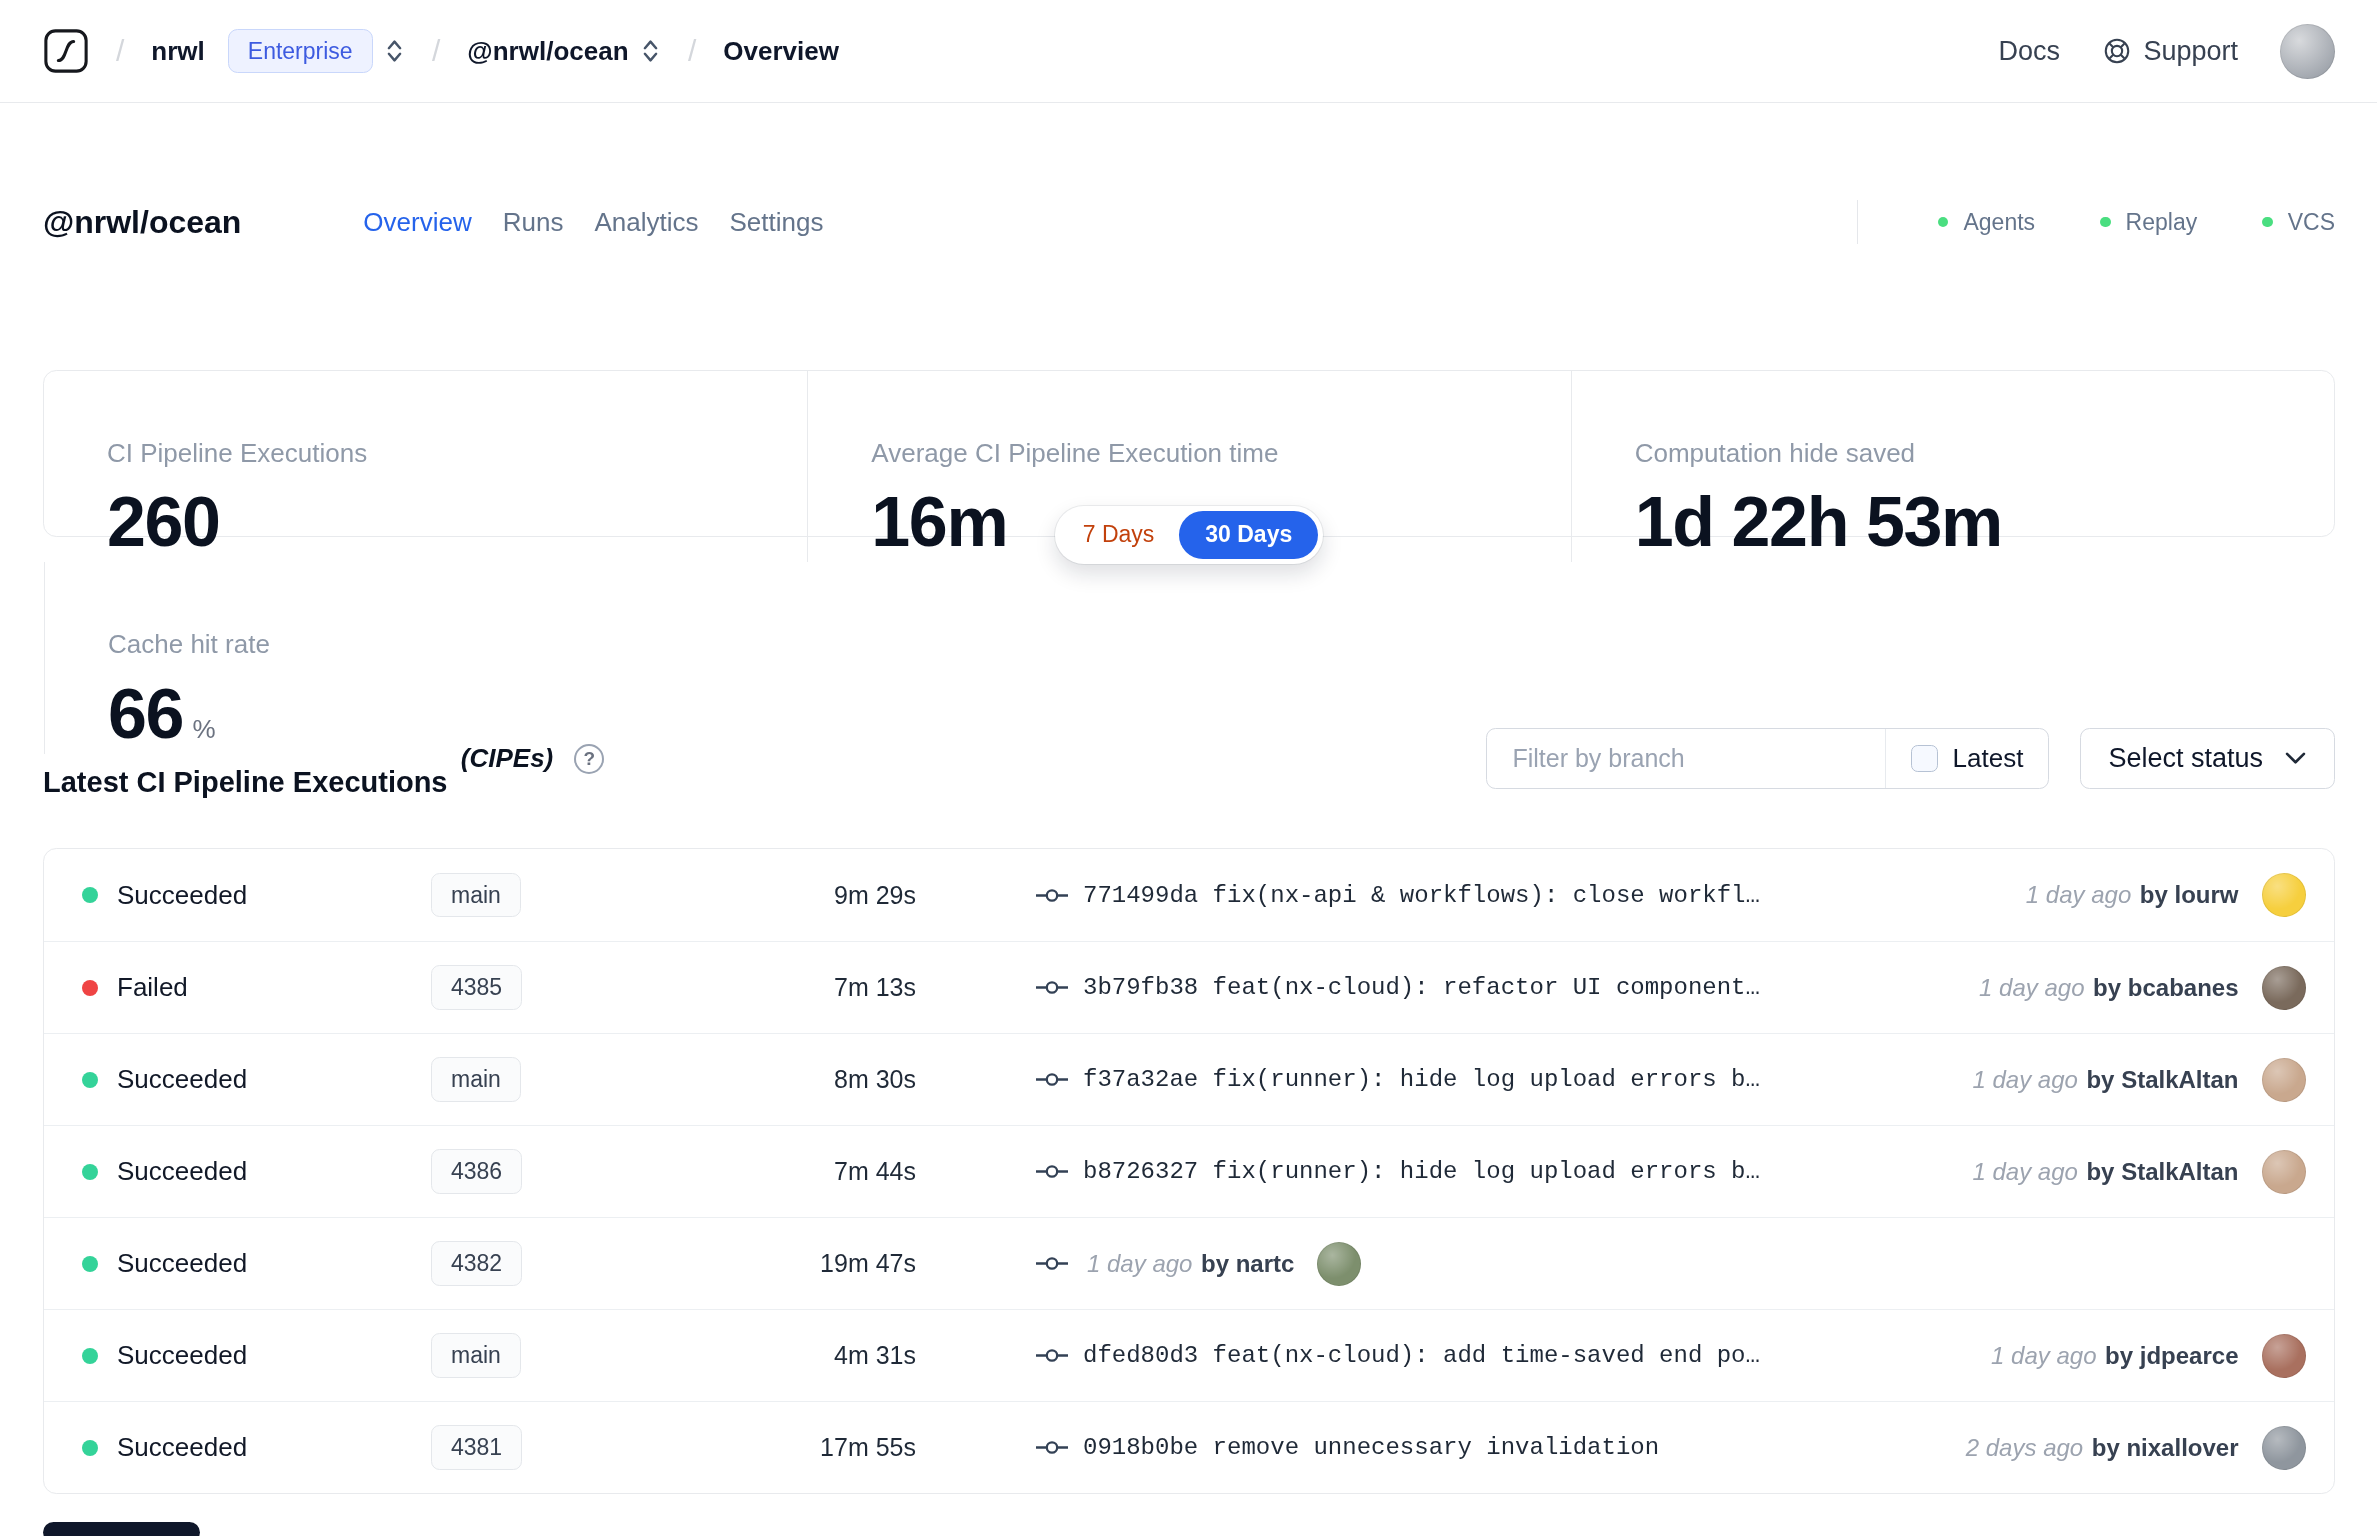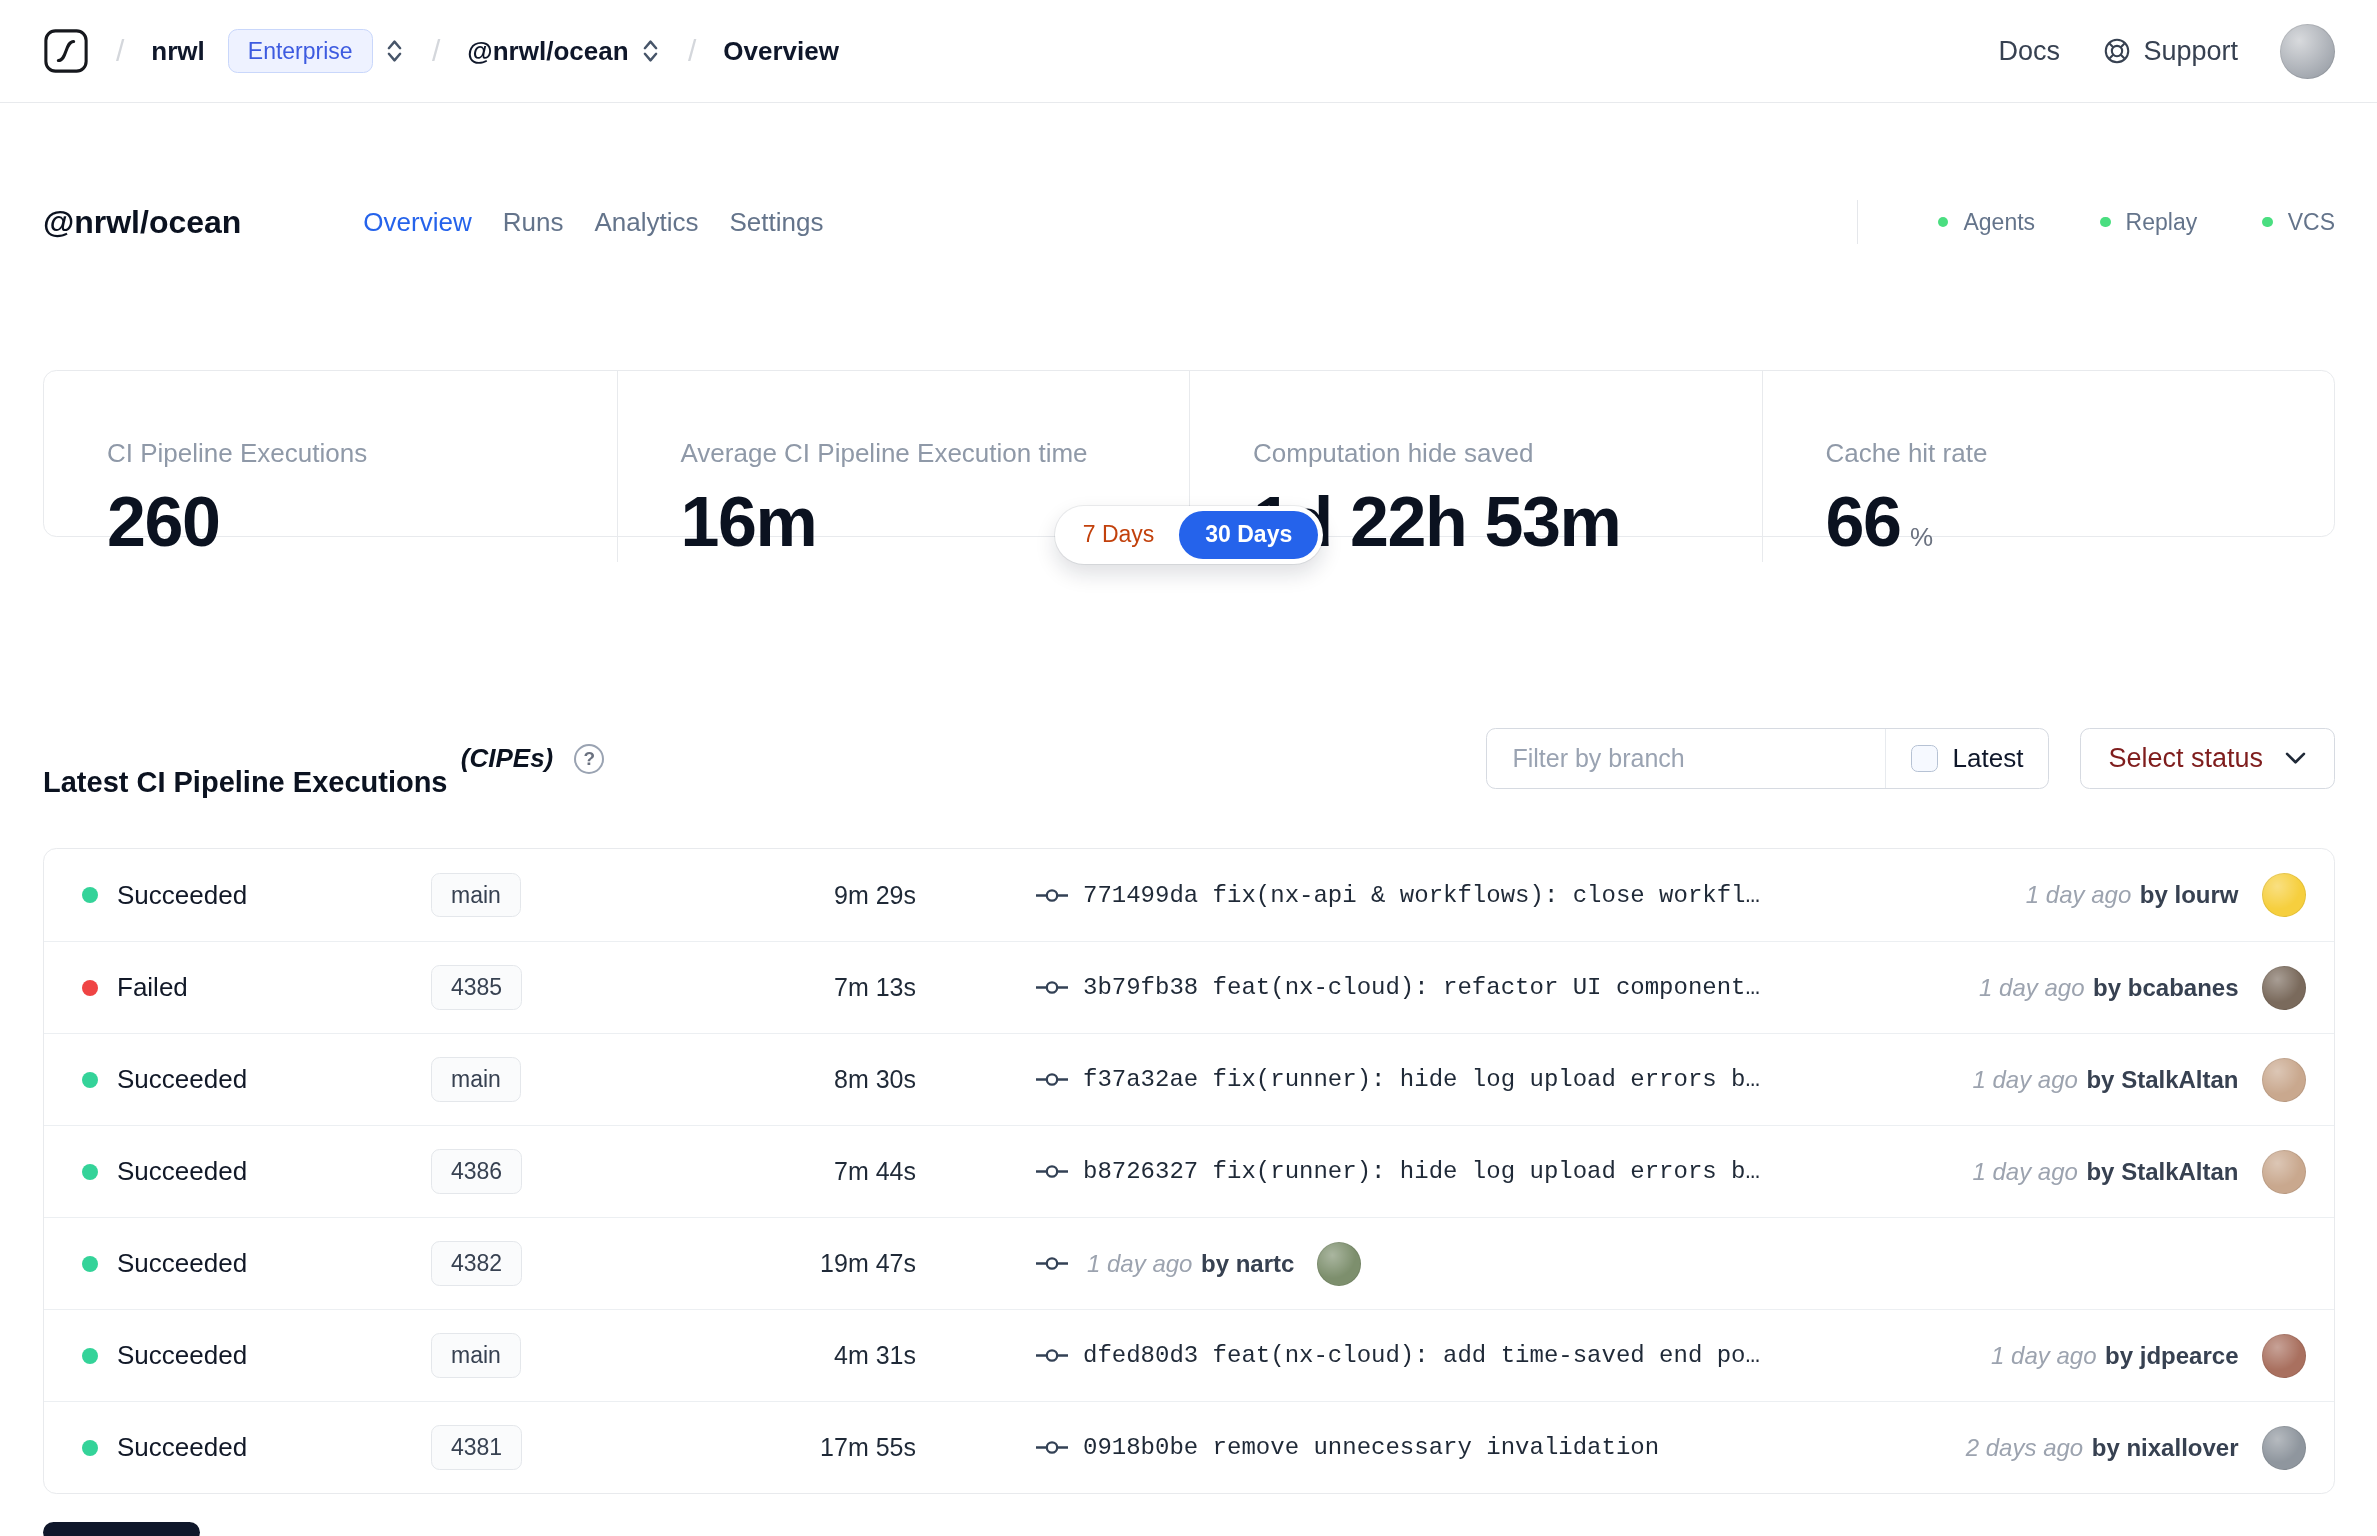--- a/index.html
+++ b/index.html
@@ -27,21 +27,21 @@
   .ws-title { font-size: 32px; font-weight: 700; color: #0b1220; }
   .tabs { display: flex; gap: 31px; margin-left: 122px; }
   .tab { font-size: 26px; color: #64748b; cursor: pointer; }
   .tab.active { color: #2563eb; font-weight: 500; }
   .ws-right { margin-left: auto; display: flex; align-items: center; gap: 65px; }
   .ws-divider { width: 1px; height: 44px; background: #e5e7eb; margin-right: 15px; }
   .status-link { display: flex; align-items: center; gap: 15px; font-size: 23px; color: #64748b; cursor: pointer; }
   .dot-sm { width: 10.5px; height: 10.5px; border-radius: 50%; background: #4ade80; }
 
   
-  .stats { position: relative; margin: 126px 43px 0; height: 167px; border: 1px solid #e8eaed; border-radius: 13.3px; display: grid; grid-template-columns: repeat(4, 1fr); background: #fff; }
+  .stats { position: relative; margin: 126px 43px 0; height: 167px; border: 1px solid #e8eaed; border-radius: 13.3px; display: grid; grid-template-columns: repeat(3, 1fr); background: #fff; }
   .card { padding: 67px 0 0 63px; }
   .card + .card { border-left: 1px solid #e8eaed; }
   .card-label { font-size: 26px; color: #8f99a8; }
   .card-value { margin-top: 13.3px; font-size: 70px; font-weight: 800; letter-spacing: -1.4px; color: #0b1220; display: flex; align-items: baseline; }
   .card-suffix { font-size: 26px; font-weight: 500; letter-spacing: 0; color: #6b7280; margin-left: 9.5px; }
   .range-toggle { position: absolute; left: 50%; bottom: -27.6px; transform: translateX(-50%); display: flex; align-items: center; gap: 1.9px; background: #fff; border-radius: 950px; padding: 4.8px; box-shadow: 0 0 0 1px rgba(15,23,42,.07), 0 9.5px 21px rgba(15,23,42,.14); }
   .range-btn { font-size: 23px; color: #c2410c; padding: 10.5px 23px; border-radius: 950px; background: none; border: none; font-family: inherit; cursor: pointer; }
   .range-btn.active { background: #2563eb; color: #fff; font-weight: 700; padding: 10.5px 26px; }
 
   
@@ -49,21 +49,21 @@
   .cipes-title { font-size: 29px; font-weight: 700; color: #0b1220; margin-top: 48px; }
   .cipes-sub { font-size: 26px; font-style: italic; font-weight: 600; margin-left: 13.3px; color: #0b1220; }
   .help { width: 30px; height: 30px; border-radius: 50%; border: 2.4px solid #9aa3b2; color: #6b7280; font-size: 19px; font-weight: 700; display: flex; align-items: center; justify-content: center; margin-left: 21px; cursor: pointer; }
   .controls { margin-left: auto; display: flex; align-items: stretch; gap: 31px; height: 61px; }
   .filter-group { display: flex; width: 563px; border: 1px solid #d6dae1; border-radius: 9.5px; background: #fff; overflow: hidden; }
   .filter-input { flex: 1; border: none; outline: none; padding: 0 25px; font-size: 25px; font-family: inherit; color: #111827; background: transparent; }
   .filter-input::placeholder { color: #9aa3b2; }
   .exact { display: flex; align-items: center; gap: 15px; padding: 0 25px; border-left: 1px solid #e7eaee; }
   .checkbox { width: 27px; height: 27px; border: 1.9px solid #b6c2d4; border-radius: 6.7px; background: #f6f9ff; cursor: pointer; }
   .exact-label { font-size: 26px; color: #0f172a; }
-  .select-status { display: flex; align-items: center; gap: 21px; padding: 0 27px; border: 1px solid #d6dae1; border-radius: 9.5px; background: #fff; font-size: 27px; font-weight: 500; color: #7f1d1d; cursor: pointer; }
+  .select-status { display: flex; align-items: center; gap: 21px; padding: 0 27px; border: 1px solid #d6dae1; border-radius: 9.5px; background: #fff; font-size: 27px; font-weight: 500; color: #0f172a; cursor: pointer; }
 
   
   .table { margin: 49px 43px 0; border: 1px solid #e8eaed; border-radius: 13.3px; overflow: hidden; background: #fff; }
   .row { display: flex; align-items: center; height: 92px; padding-right: 28.5px; cursor: pointer; }
   .row + .row { border-top: 1px solid #eceff2; }
   .dot { width: 16px; height: 16px; border-radius: 50%; margin-left: 38px; flex: 0 0 auto; }
   .row-status { margin-left: 19px; width: 314px; font-size: 26px; font-weight: 500; color: #111827; }
   .branch-cell { width: 285px; }
   .branch-badge { display: inline-block; padding: 7.6px 19px; border: 1px solid #e4e7eb; border-radius: 8.6px; background: #fafbfc; font-size: 23px; color: #374151; }
   .duration { width: 200px; text-align: right; font-size: 25px; color: #1f2937; }

